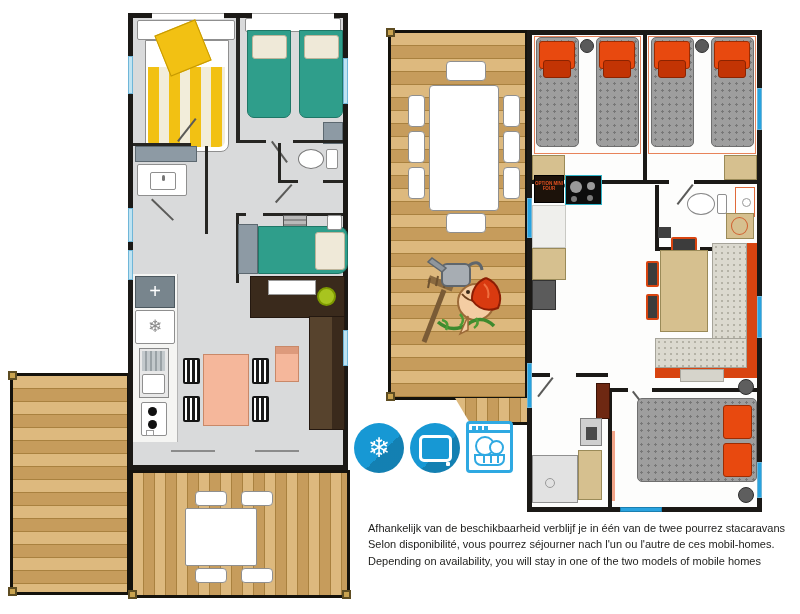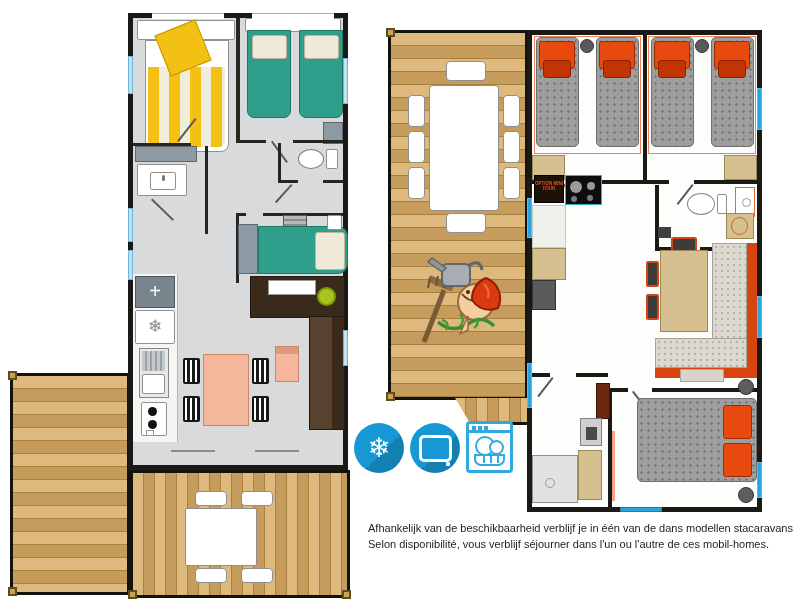--- a/index.html
+++ b/index.html
@@ -326,17 +326,18 @@
       <div class="dw-plate" style="left:20px;top:16px;width:15px;height:15px;"></div>
       <div class="dw-basket">
         <div class="dw-tick" style="left:7px;"></div>
         <div class="dw-tick" style="left:14px;"></div>
         <div class="dw-tick" style="left:21px;"></div>
       </div>
     </div>
   </div>
 
   <div class="abs caption">
-    <p>Afhankelijk van de beschikbaarheid verblijf je in één van de dans modellen stacaravans</p>
-    <p>Selon disponibilité, vous verblijf séjourner dans l'un ou l'autre de ces mobil-homes.</p>
+    <p>Afhankelijk van de beschikbaarheid verblijf je in één van de twee pourrez stacaravans</p>
+    <p>Selon disponibilité, vous pourrez séjourner nach l'un ou l'autre de ces mobil-homes.</p>
+    <p>Depending on availability, you will stay in one of the two models of mobile homes</p>
   </div>
 
 </div>
 
 </body></html>

